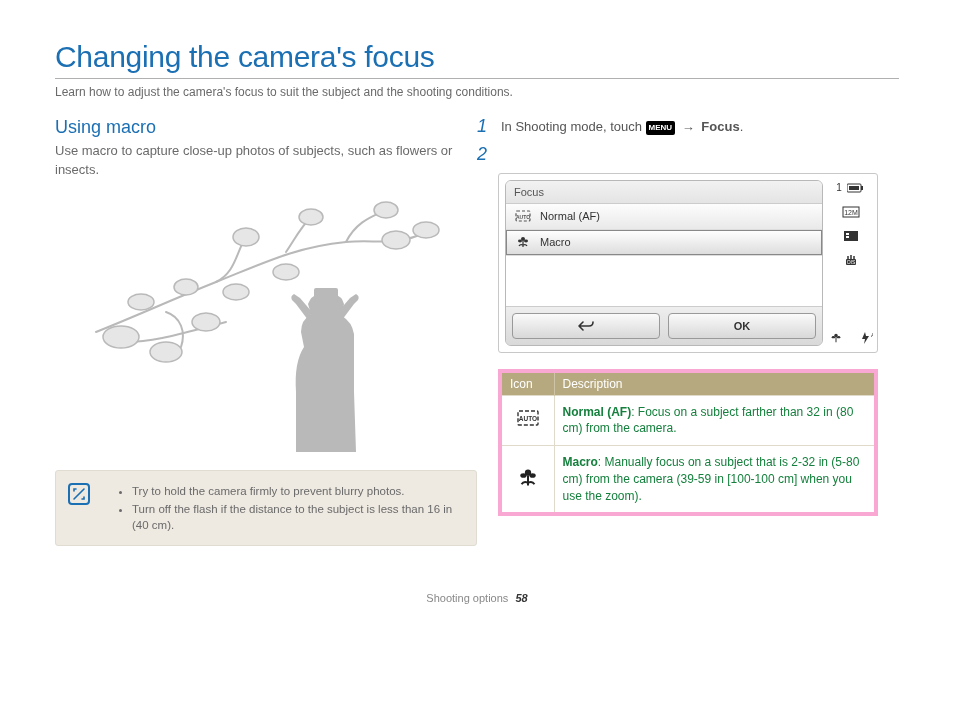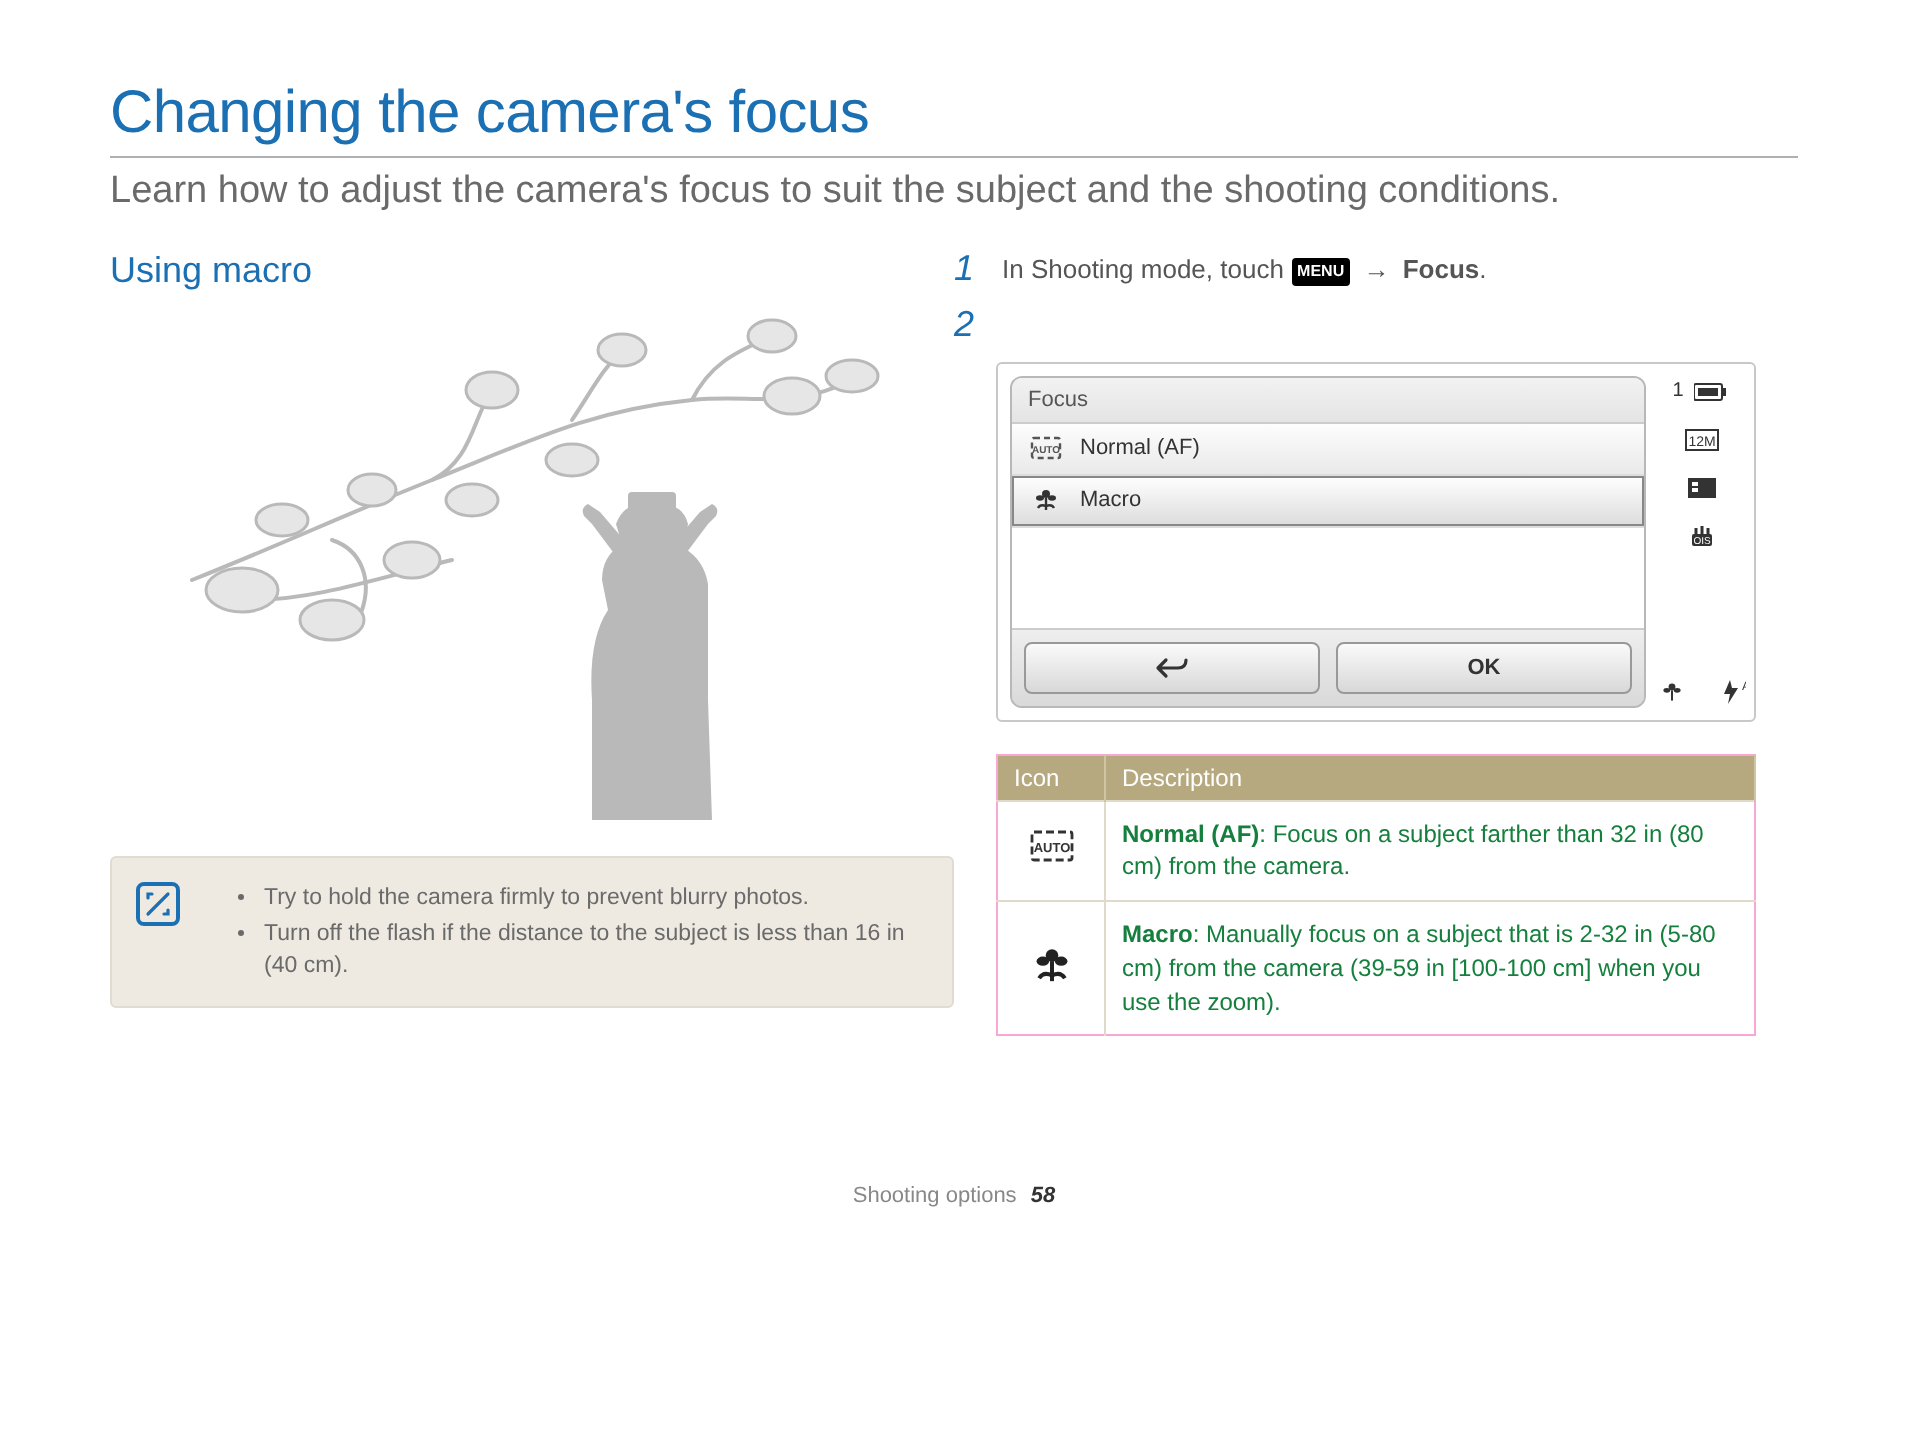--- a/index.html
+++ b/index.html
@@ -19,21 +19,21 @@
   h1.title {
     font-size: 30px;
     font-weight: 300;
     color: #1b6fb3;
     letter-spacing: -0.3px;
     border-bottom: 1px solid #b0b0b0;
     padding-bottom: 4px;
     margin-bottom: 6px;
   }
   .subtitle {
-    font-size: 19px;
+    font-size: 12px;
     color: #6a6a6a;
     margin-bottom: 18px;
   }
   .cols {
     display: flex;
   }
   .col { flex: 1 1 0; }
   h2.section {
     font-size: 18px;
     font-weight: 400;
@@ -147,21 +147,21 @@
   }
   .sideicon {
     width: 20px; height: 16px;
     display:flex; align-items:center; justify-content:center;
     font-size: 12px;
   }
   .listicon { width:18px; display:inline-flex; align-items:center; justify-content:center; }
 
   
   .desc {
-    border: 1px solid #f9a8d4;
+    border: 4px solid #f9a8d4;
     border-collapse: collapse;
     width: 380px;
     margin: 0 auto;
     font-size: 12px;
   }
   .desc th {
     background: #b6a97f;
     color: #fff;
     font-weight: 400;
     text-align: left;
@@ -195,20 +195,21 @@
 <body>
 
 <div class="page">
   <h1 class="title">Changing the camera's focus</h1>
   <div class="subtitle">Learn how to adjust the camera's focus to suit the subject and the shooting conditions.</div>
 
   <div class="cols">
 
     <div class="col">
       <h2 class="section">Using macro</h2>
+      <div class="bodytext">Use macro to capture close-up photos of subjects, such as flowers or insects.</div>
 
       <svg class="illus" viewBox="0 0 360 260">
 
         <g stroke="#b9b9b9" stroke-width="2" fill="none" stroke-linecap="round">
           <path d="M10 140 C60 120 80 110 130 90 C180 70 210 55 260 50 C290 47 310 55 340 40"></path>
           <path d="M40 150 C70 150 100 140 140 130"></path>
           <path d="M130 90 C150 80 150 60 160 45"></path>
           <path d="M200 60 C210 45 215 35 225 25"></path>
           <path d="M260 50 C270 30 285 25 300 18"></path>
           <path d="M80 120 C95 125 100 140 95 155"></path>

